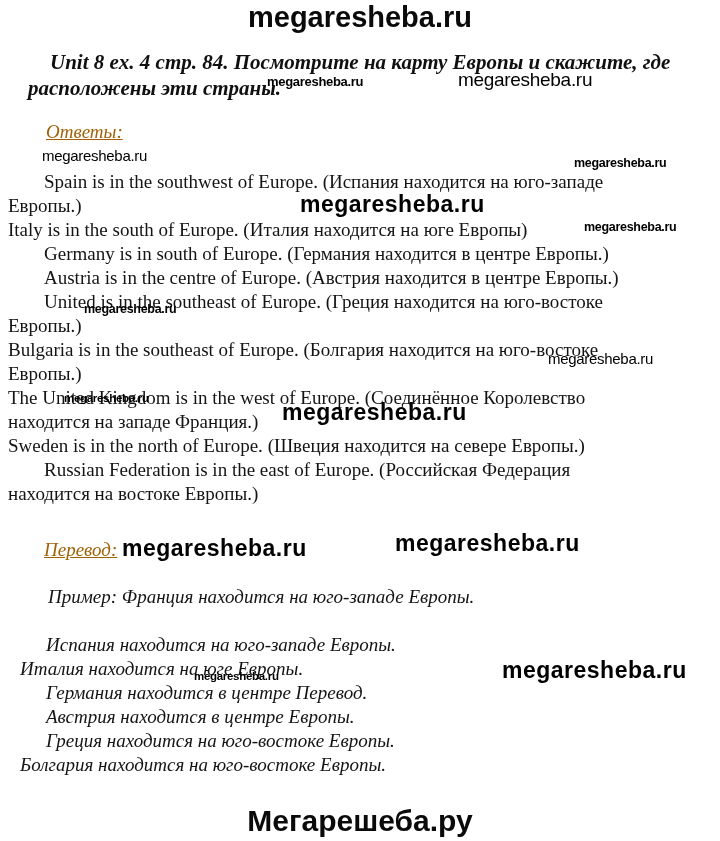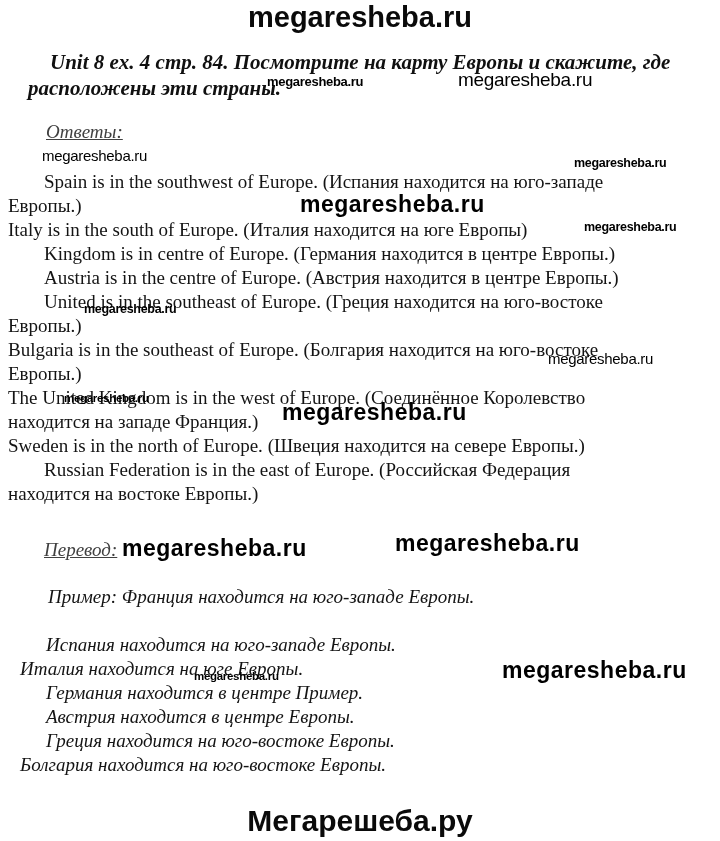--- a/index.html
+++ b/index.html
@@ -23,21 +23,21 @@
   
   #title{
     top:49px;left:28px;width:665px;
     font-size:21px;font-weight:bold;font-style:italic;
     line-height:26px;color:#101010;
   }
   #title .t1{padding-left:22px;}
   
   .sec-head{
     font-size:19px;font-style:italic;
-    text-decoration:underline;color:#404040;
+    text-decoration:underline;color:#a16207;
   }
   #answers-heading{top:121px;left:46px;}
   #translation-heading{top:539px;left:44px;}
   
   #answers{top:170px;left:8px;width:706px;font-size:19px;line-height:24px;}
   .ln{height:24px;white-space:nowrap;}
   .ln.ind{padding-left:36px;}
   .ru{}
   .en{font-style:normal;text-align:center;}
   
@@ -66,41 +66,41 @@
   <div class="t1">Unit 8 ex. 4 стр. 84. Посмотрите на карту Европы и скажите, где</div>
   <div class="t2">расположены эти страны.</div>
 </div>
 
 <div id="answers-heading" class="abs sec-head">Ответы:</div>
 
 <div id="answers" class="abs">
   <div class="ln ind"><span class="en">Spain is in the southwest of Europe. </span><span class="ru">(Испания находится на юго-западе</span></div>
   <div class="ln"><span class="ru">Европы.)</span></div>
   <div class="ln"><span class="en">Italy is in the south of Europe. </span><span class="ru">(Италия находится на юге Европы)</span></div>
-  <div class="ln ind"><span class="en">Kingdom is in centre of Europe. </span><span class="ru">(Германия находится в центре Европы.)</span></div>
+  <div class="ln ind"><span class="en">Germany is in south of Europe. </span><span class="ru">(Германия находится в центре Европы.)</span></div>
   <div class="ln ind"><span class="en">Austria is in the centre of Europe. </span><span class="ru">(Австрия находится в центре Европы.)</span></div>
   <div class="ln ind"><span class="en">United is in the southeast of Europe. </span><span class="ru">(Греция находится на юго-востоке</span></div>
   <div class="ln"><span class="ru">Европы.)</span></div>
   <div class="ln"><span class="en">Bulgaria is in the southeast of Europe. </span><span class="ru">(Болгария находится на юго-востоке</span></div>
   <div class="ln"><span class="ru">Европы.)</span></div>
   <div class="ln"><span class="en">The United Kingdom is in the west of Europe. </span><span class="ru">(Соединённое Королевство</span></div>
   <div class="ln"><span class="ru">находится на западе Франция.)</span></div>
   <div class="ln"><span class="en">Sweden is in the north of Europe. </span><span class="ru">(Швеция находится на севере Европы.)</span></div>
   <div class="ln ind"><span class="en">Russian Federation is in the east of Europe. </span><span class="ru">(Российская Федерация</span></div>
   <div class="ln"><span class="ru">находится на востоке Европы.)</span></div>
 </div>
 
 <div id="translation-heading" class="abs sec-head">Перевод:</div>
 
 <div id="example" class="abs">Пример: Франция находится на юго-западе Европы.</div>
 
 <div id="translation" class="abs">
   <div class="ln ind">Испания находится на юго-западе Европы.</div>
   <div class="ln">Италия находится на юге Европы.</div>
-  <div class="ln ind">Германия находится в центре Пример.</div>
+  <div class="ln ind">Германия находится в центре Перевод.</div>
   <div class="ln ind">Австрия находится в центре Европы.</div>
   <div class="ln ind">Греция находится на юго-востоке Европы.</div>
   <div class="ln">Болгария находится на юго-востоке Европы.</div>
 </div>
 
 <span class="wm wm-sm13" style="left:267px;top:74px;">megaresheba.ru</span>
 <span class="wm wm-md19" style="left:458px;top:69px;">megaresheba.ru</span>
 <span class="wm wm-md15" style="left:42px;top:147px;">megaresheba.ru</span>
 <span class="wm wm-sm12" style="left:574px;top:156px;">megaresheba.ru</span>
 <span class="wm wm-lg" style="left:300px;top:191px;">megaresheba.ru</span>

